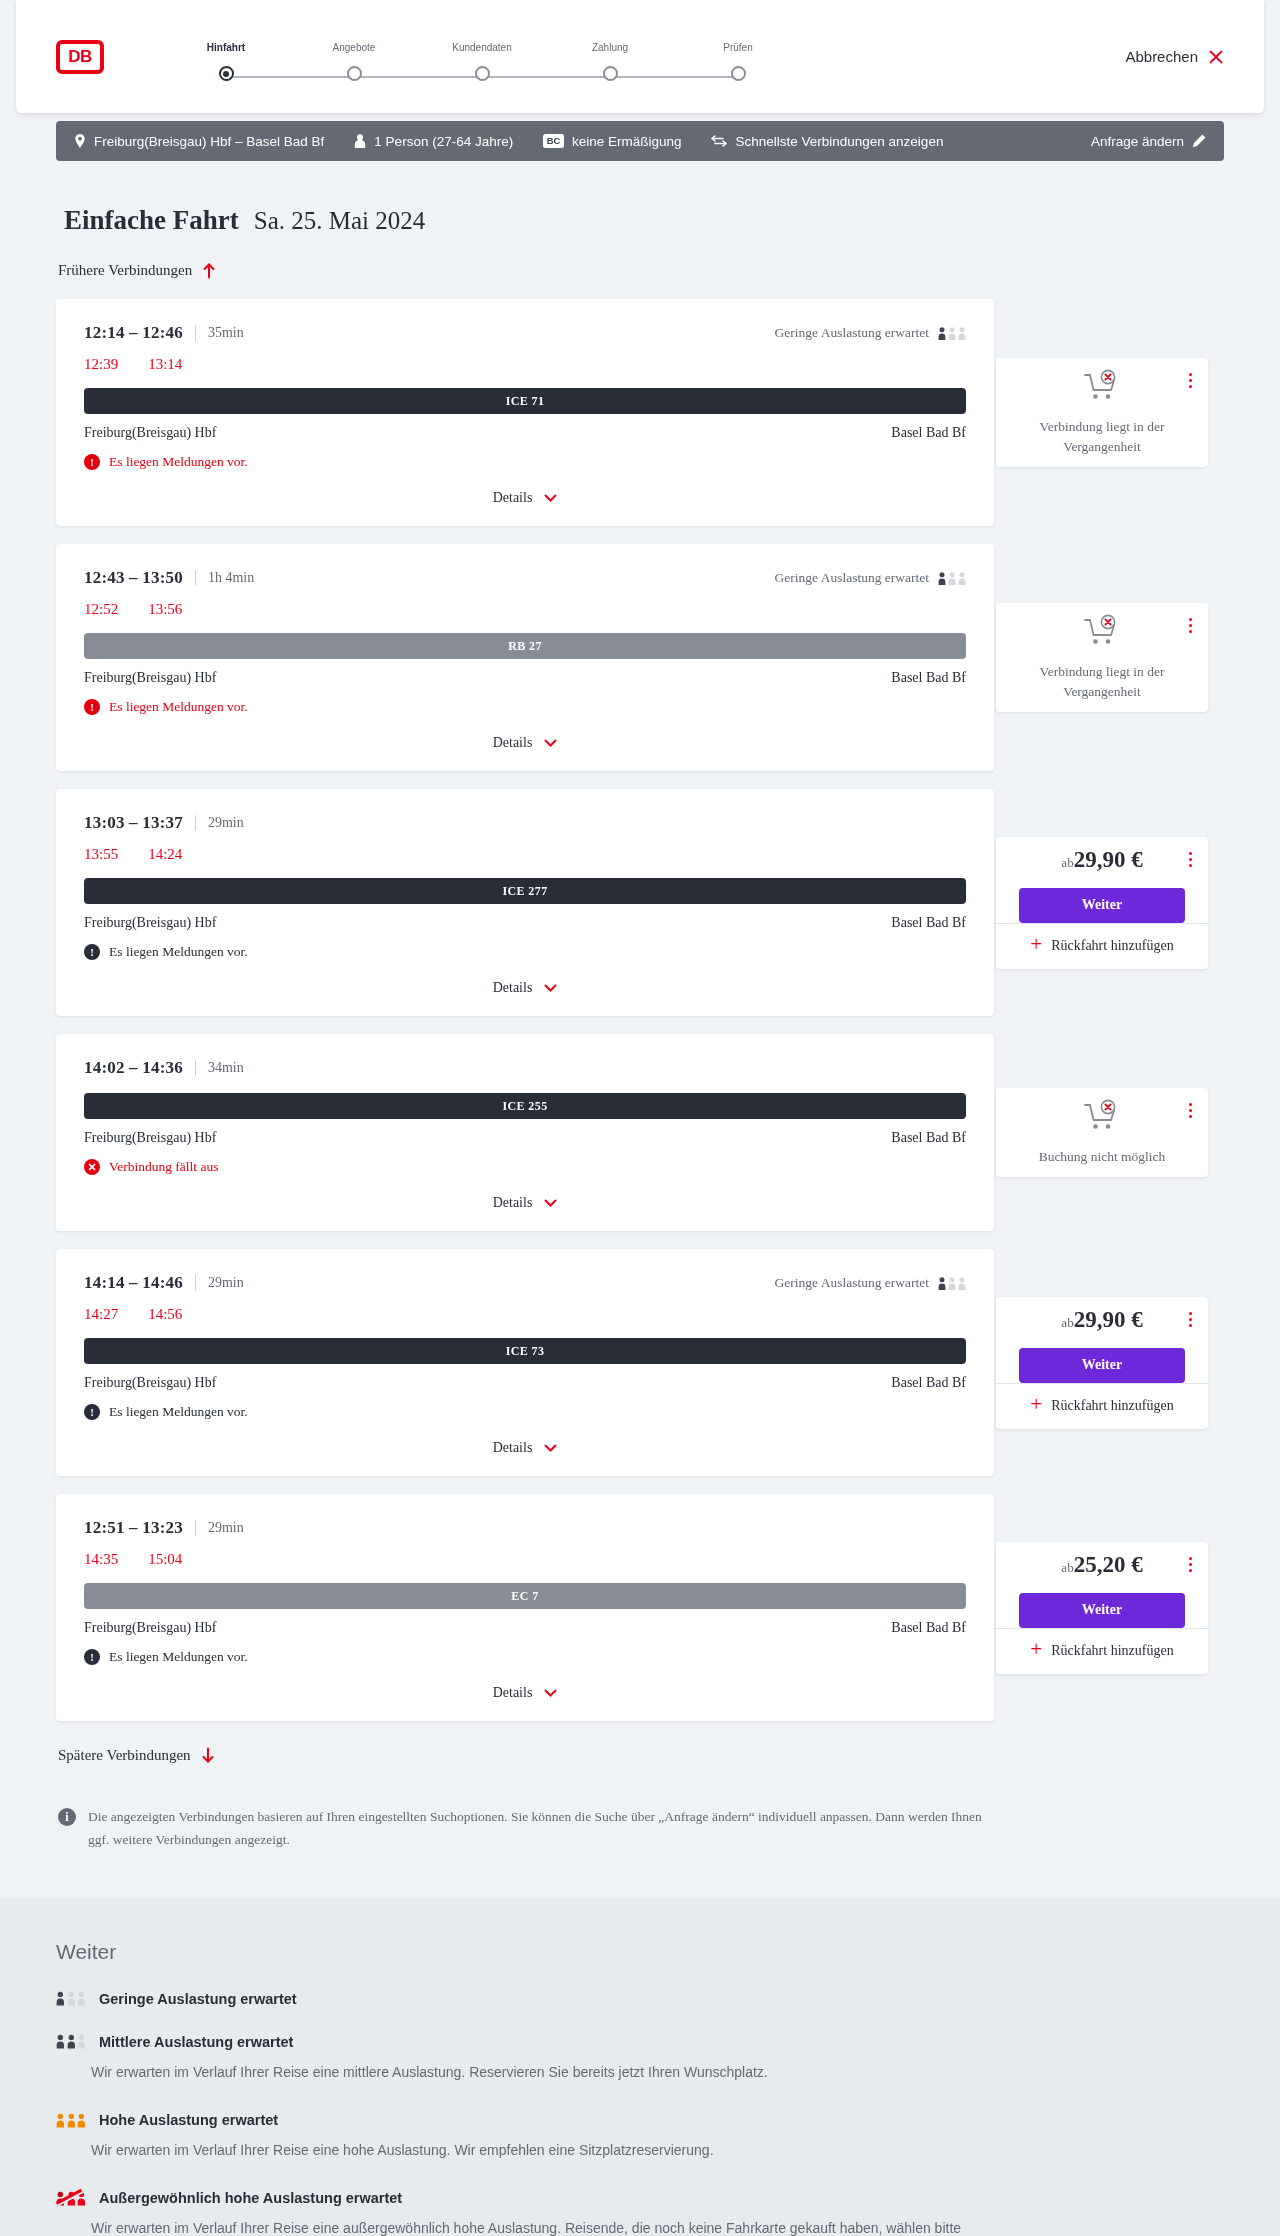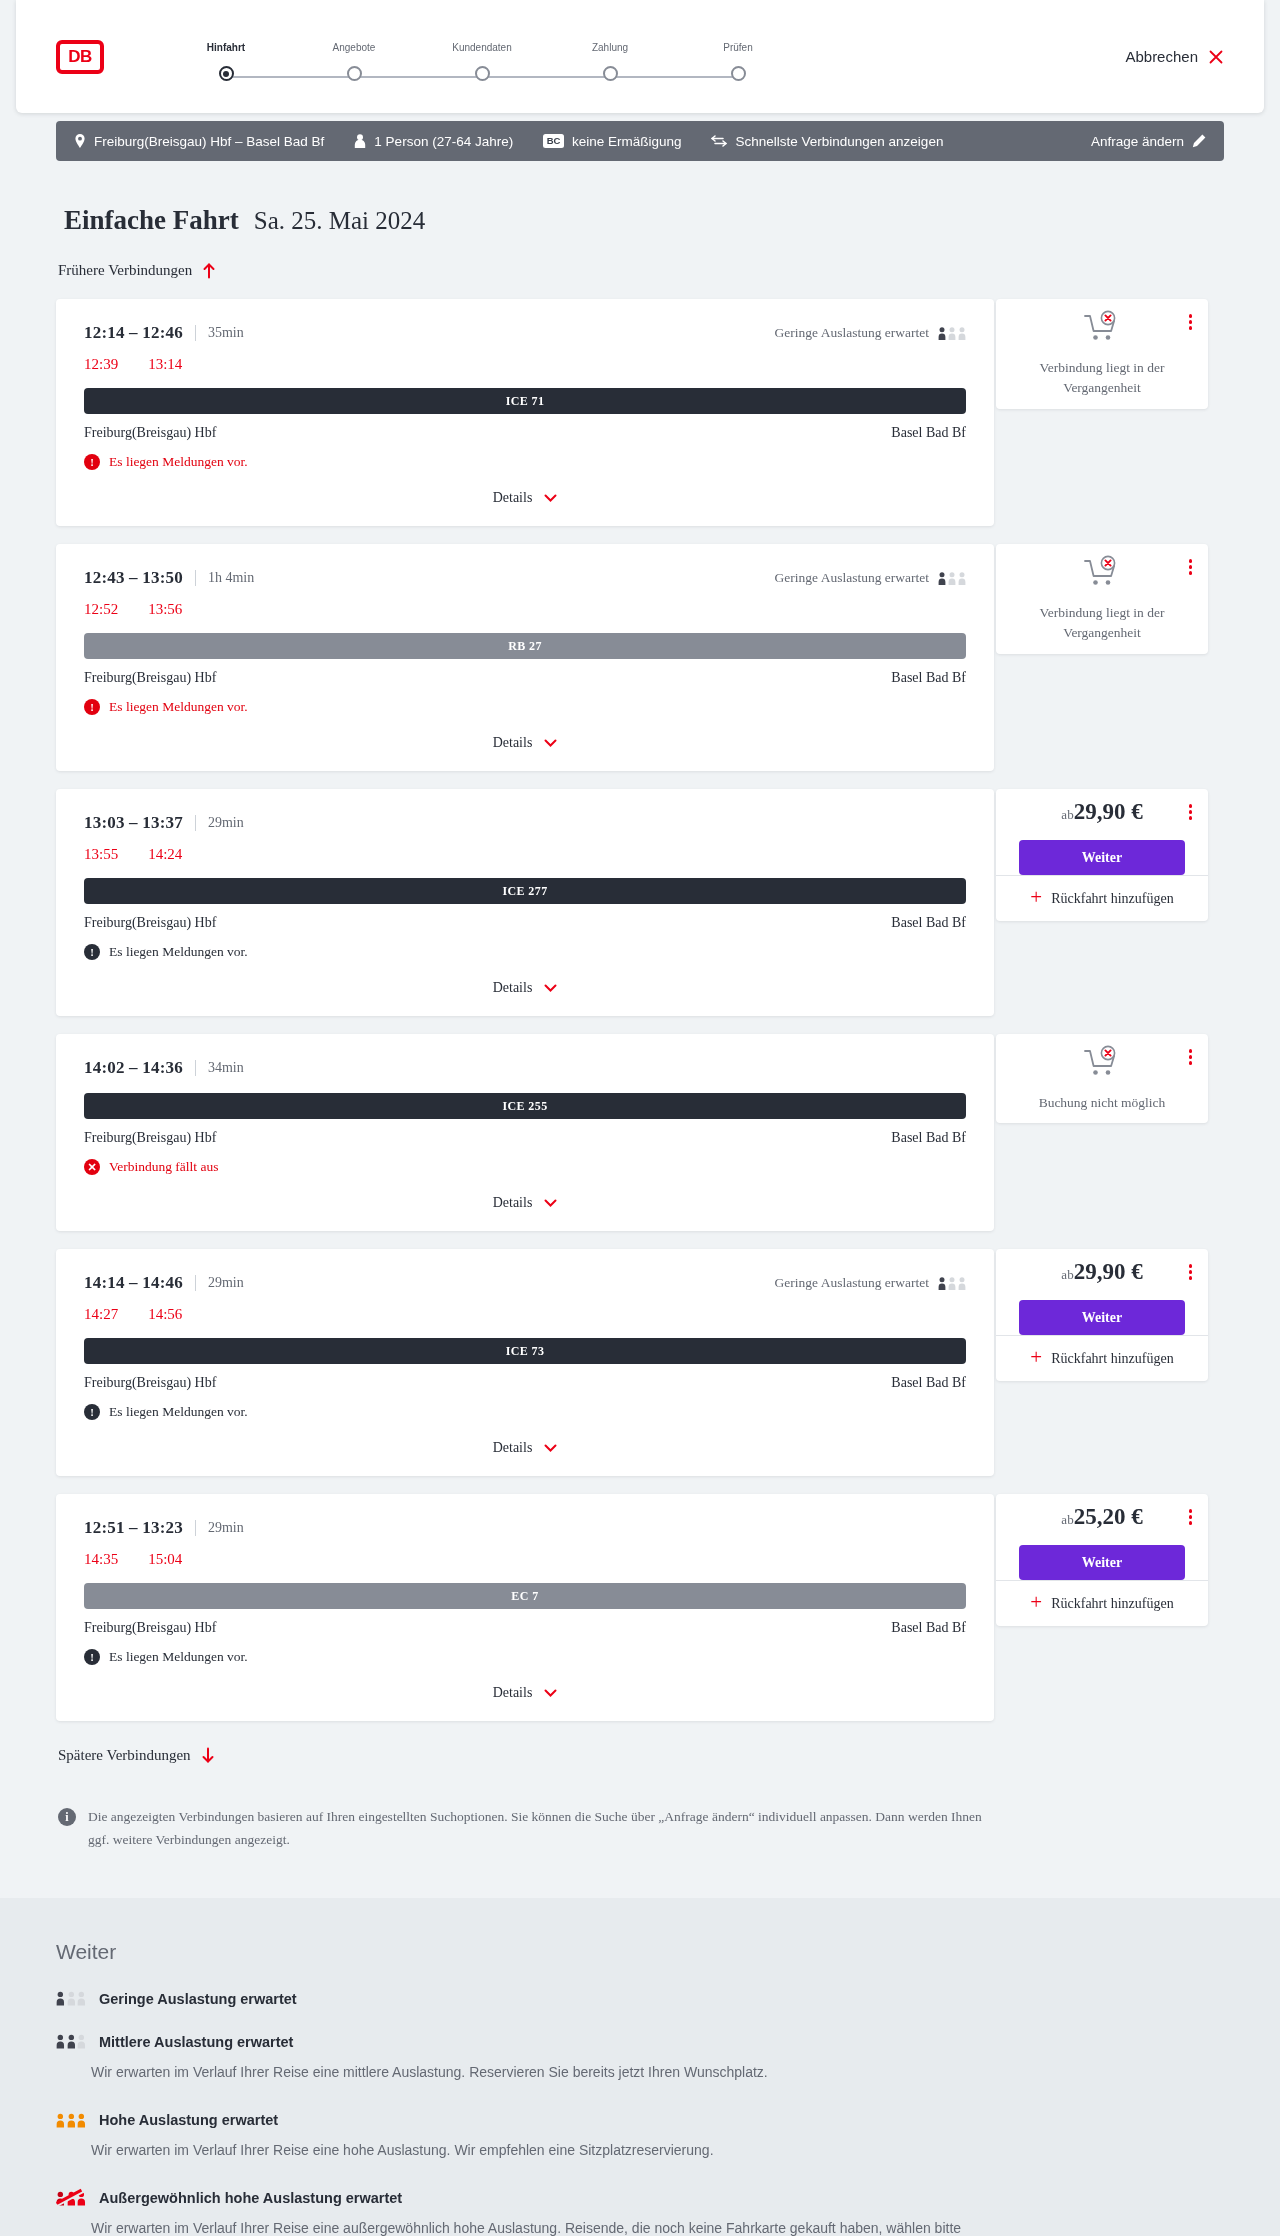--- a/index.html
+++ b/index.html
@@ -42,21 +42,21 @@
   .bc-badge {
     background:#fff; color:#3c424d; font-size:9.5px; font-weight:bold;
     border-radius:2.5px; padding:2px 3.5px; line-height:1;
   }
   
   .container { margin:0 56px; width:1152px;font-family:Liberation Serif, serif; }
   .title-row { margin-top:44px; display:flex; align-items:baseline; gap:15px; padding-left:8px; }
   .trip-type { font-size:27px; font-weight:bold; }
   .trip-date { font-size:25px; font-weight:400; }
   .link-row { margin-top:26px; display:flex; align-items:center; gap:10px; font-size:15px; cursor:pointer; width:max-content; padding-left:2px; }
-  .conn-row { display:flex; gap:2px; margin-top:18px; align-items:flex-start; }
+  .conn-row { display:flex; gap:2px; margin-top:18px; align-items:center; }
   .conn-row.first { margin-top:20px; }
   .conn-main {
     flex:1; background:#fff; border-radius:4px; box-shadow:0 1px 3px rgba(40,45,55,.1);
     padding:24px 28px 8px; display:flex; flex-direction:column;
   }
   .row-top { display:flex; align-items:center; justify-content:space-between; }
   .time-group { display:flex; align-items:center; gap:12px; }
   .time-range { font-size:17px; font-weight:bold; letter-spacing:.2px; }
   .vbar { width:1px; height:16px; background:#cdd2d8; }
   .duration { font-size:14px; color:#646973; }

